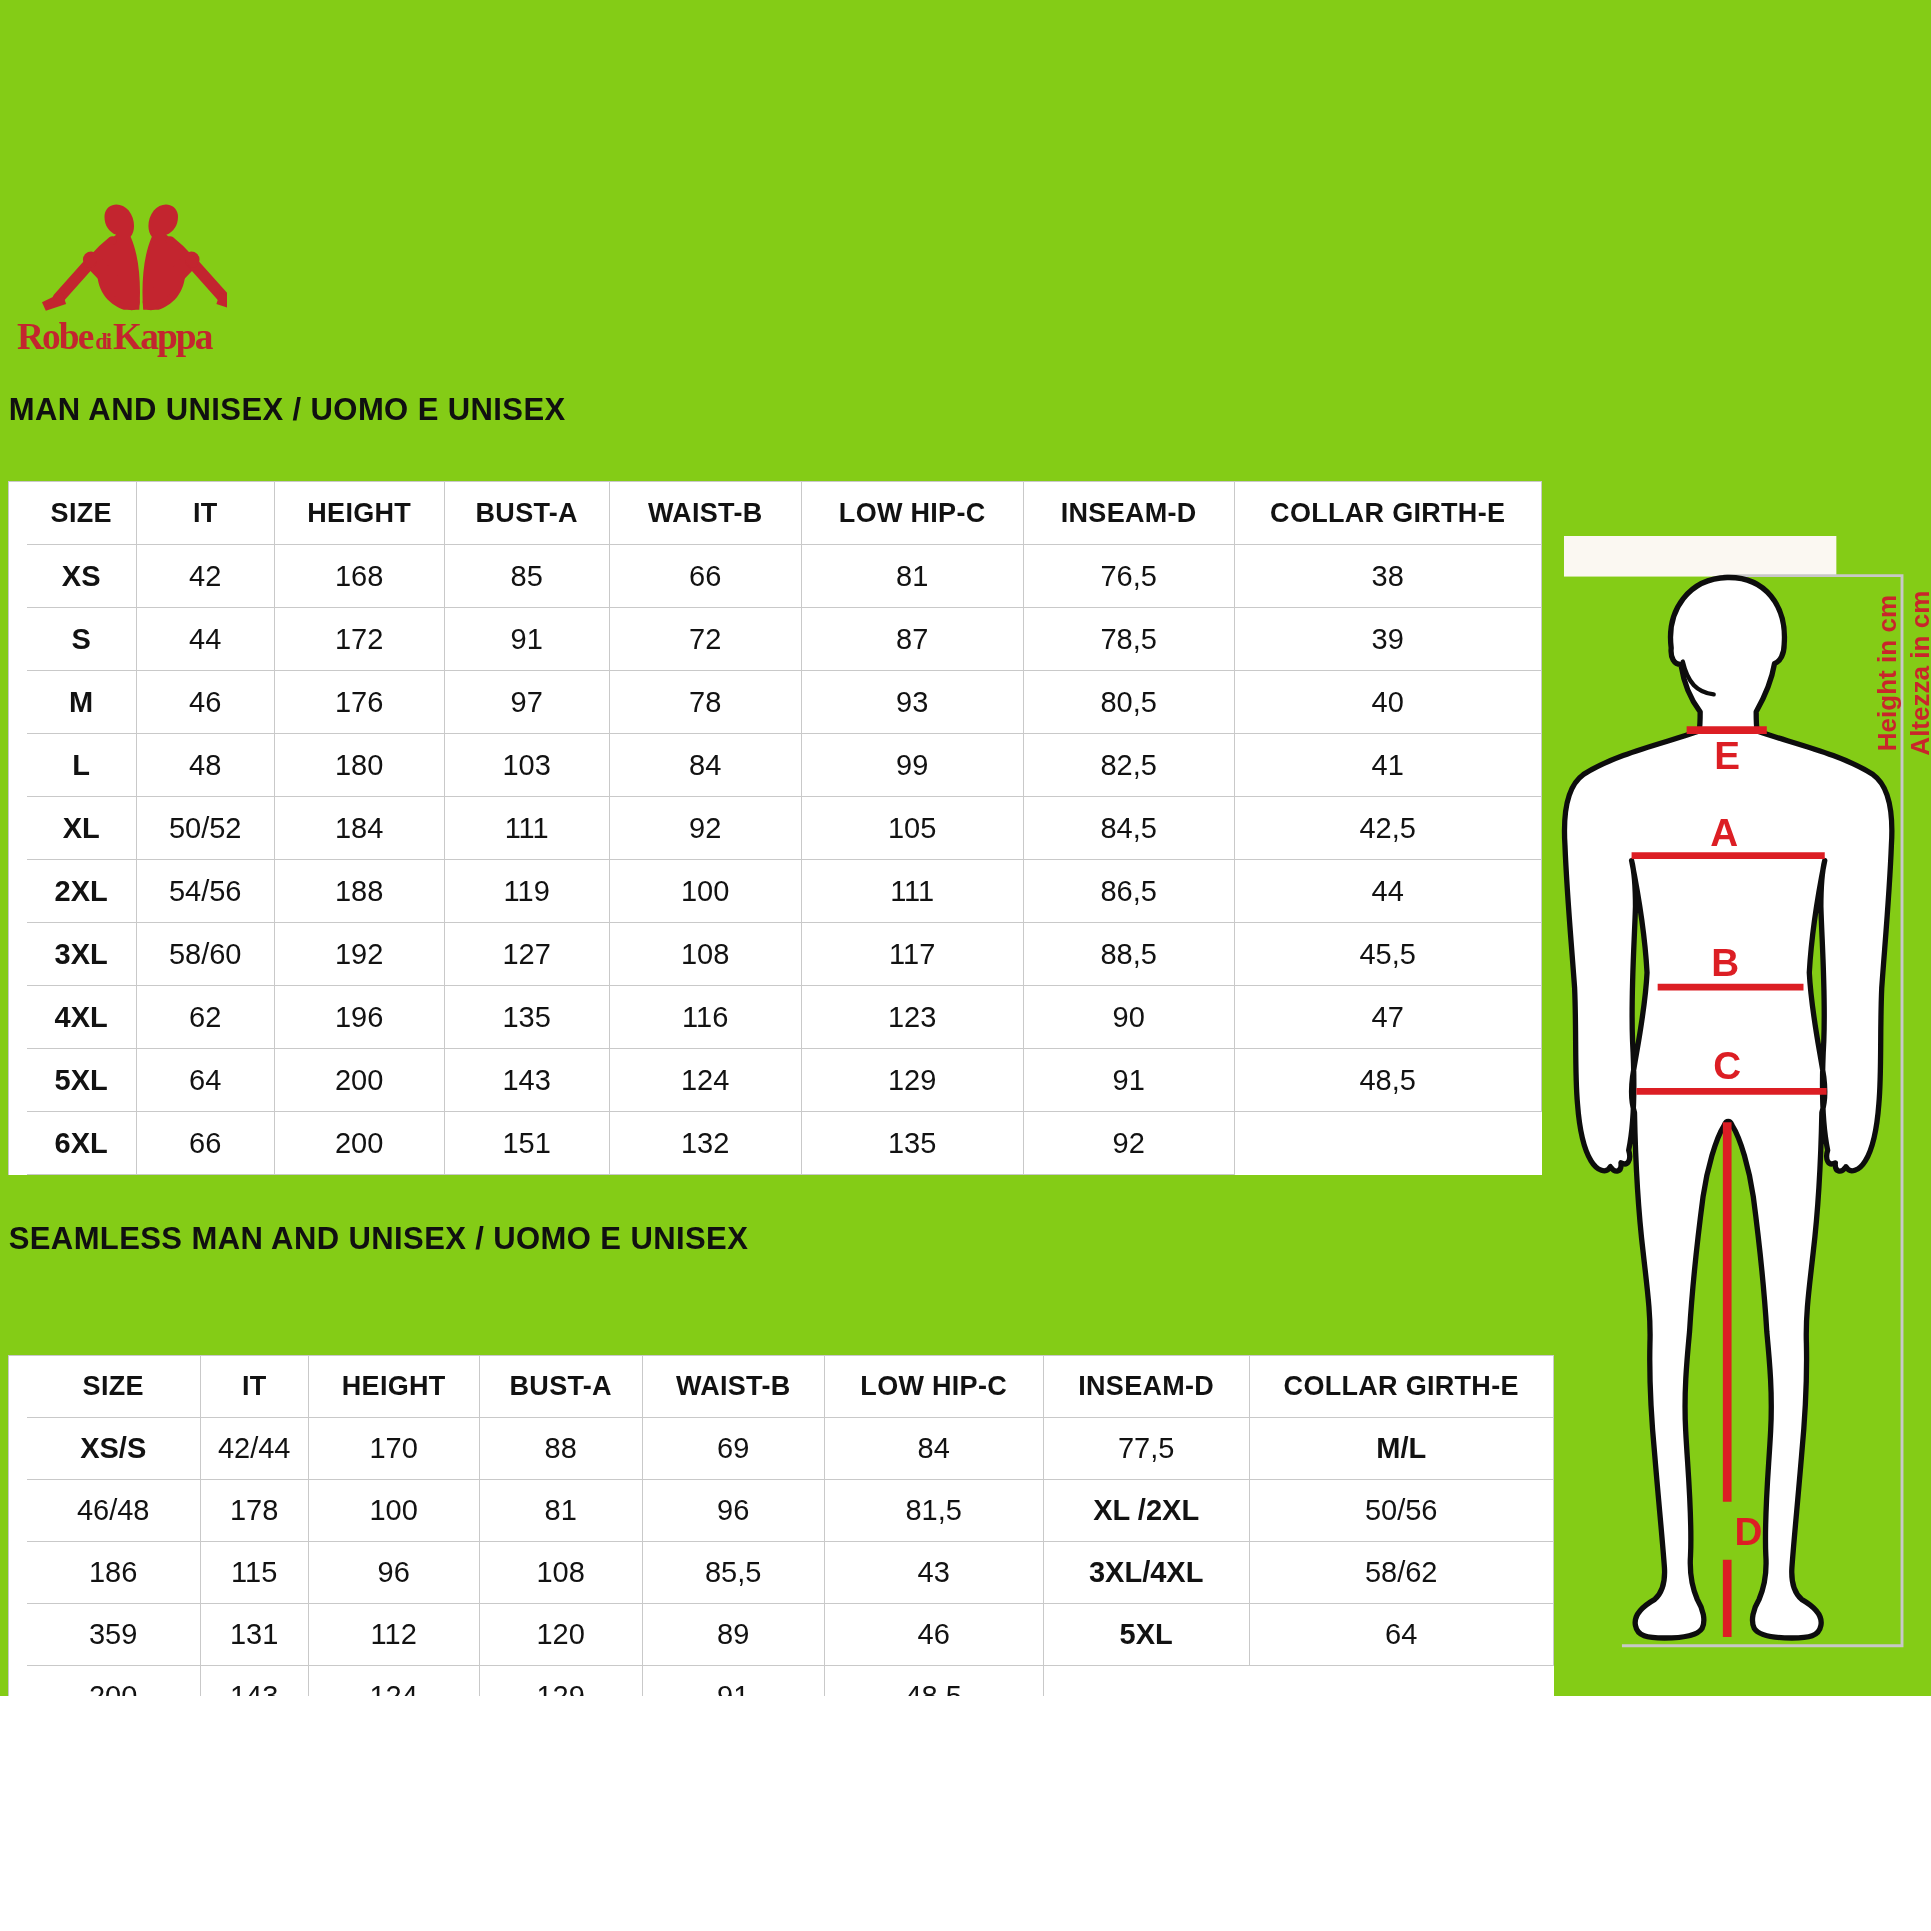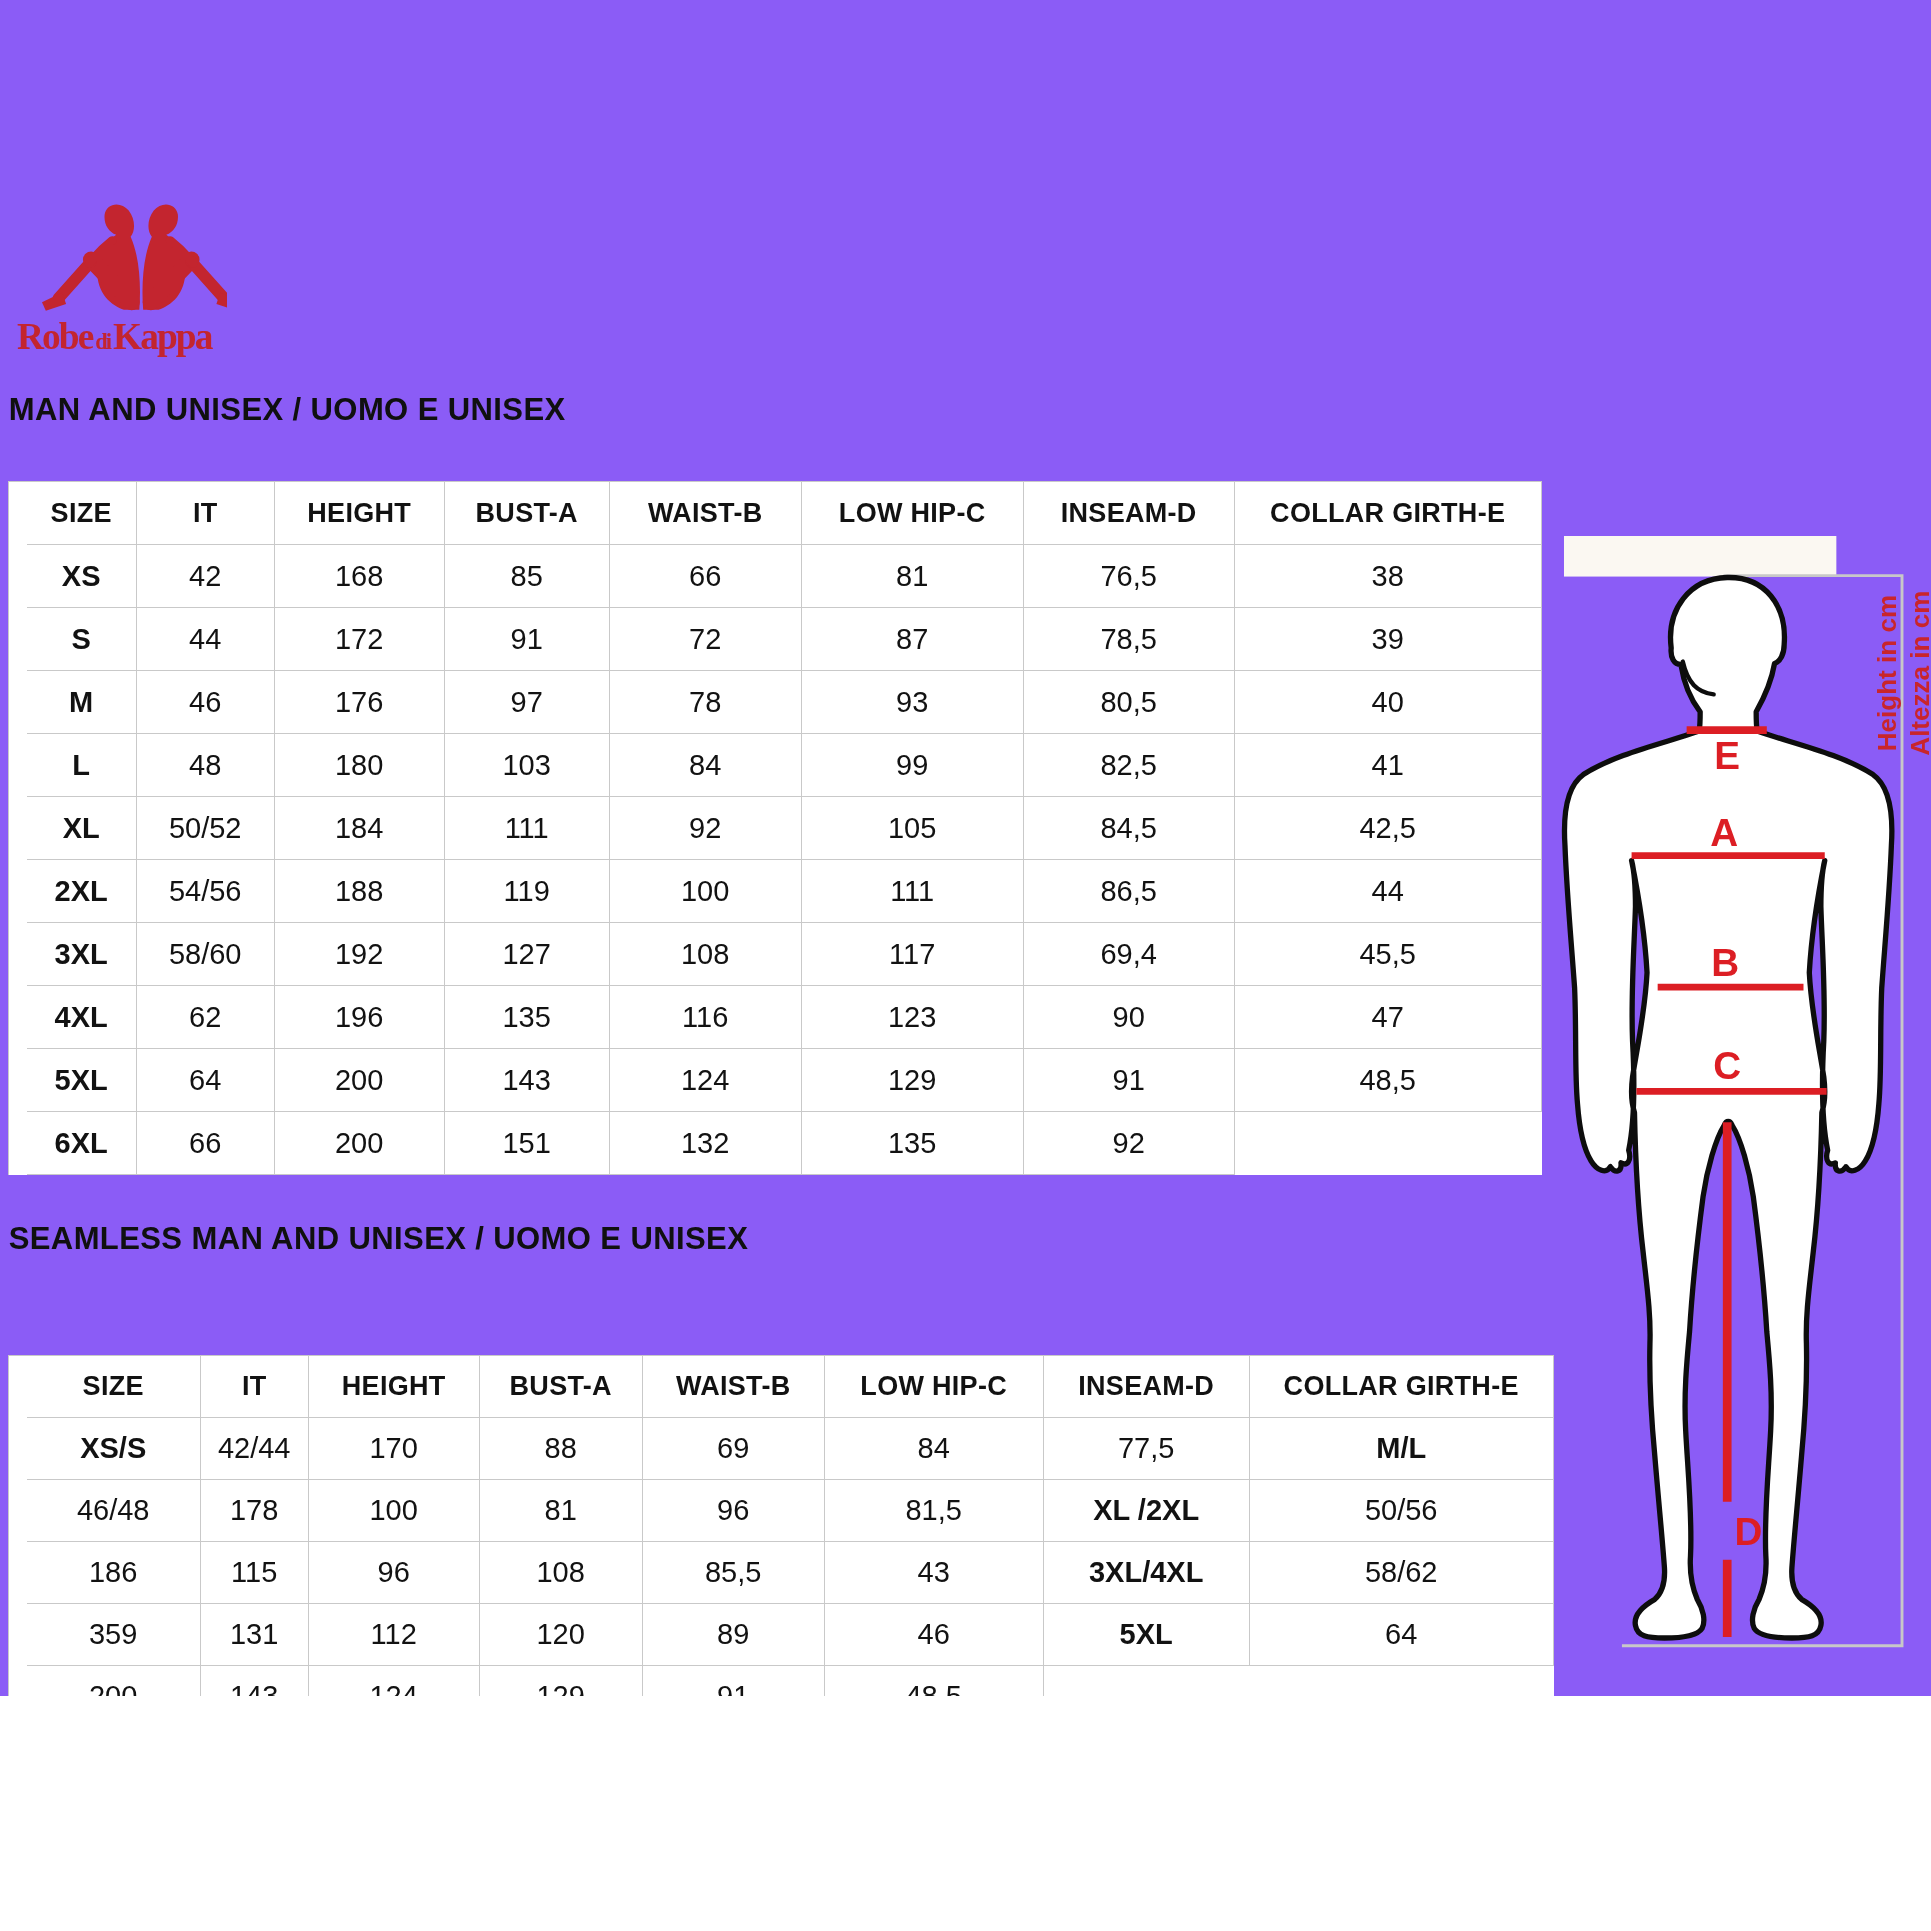--- a/index.html
+++ b/index.html
@@ -2,21 +2,21 @@
 <html><head>
 <meta charset="utf-8">
 <style>
   :root{
     --bd:#c9c9c9;
     --ink:#121212;
     --brand:#c3252f;
     --line-red:#dc1e24;
   }
   html,body{margin:0;padding:0;background:#fff;}
-  .page{position:relative;width:1931px;height:1696px;background:#8b5cf6;
+  .page{position:relative;width:1931px;height:1696px;background:#84cc16;
         font-family:"Liberation Sans",sans-serif;color:var(--ink);overflow:hidden;}
   .heading{position:absolute;left:8.7px;font-size:31px;font-weight:700;
            letter-spacing:0.4px;white-space:nowrap;color:#101010;}
   #heading-man{top:392px;}
   #heading-seamless{top:1221px;}
   .size-table{position:absolute;display:grid;border-top:1.9px solid var(--bd);
               border-left:1.9px solid var(--bd);background:#fff;padding-left:18px;}
   #table-man{left:7.7px;top:481px;
       grid-template-columns:110px 138px 170px 165px 192px 222px 211px 307px;
       grid-auto-rows:63px;}
@@ -113,21 +113,21 @@
       <div class="cell">100</div>
       <div class="cell">111</div>
       <div class="cell">86,5</div>
       <div class="cell">44</div>
       <div class="cell rowhdr">3XL</div>
       <div class="cell">58/60</div>
       <div class="cell">192</div>
       <div class="cell">127</div>
       <div class="cell">108</div>
       <div class="cell">117</div>
-      <div class="cell">69,4</div>
+      <div class="cell">88,5</div>
       <div class="cell">45,5</div>
       <div class="cell rowhdr">4XL</div>
       <div class="cell">62</div>
       <div class="cell">196</div>
       <div class="cell">135</div>
       <div class="cell">116</div>
       <div class="cell">123</div>
       <div class="cell">90</div>
       <div class="cell">47</div>
       <div class="cell rowhdr">5XL</div>

